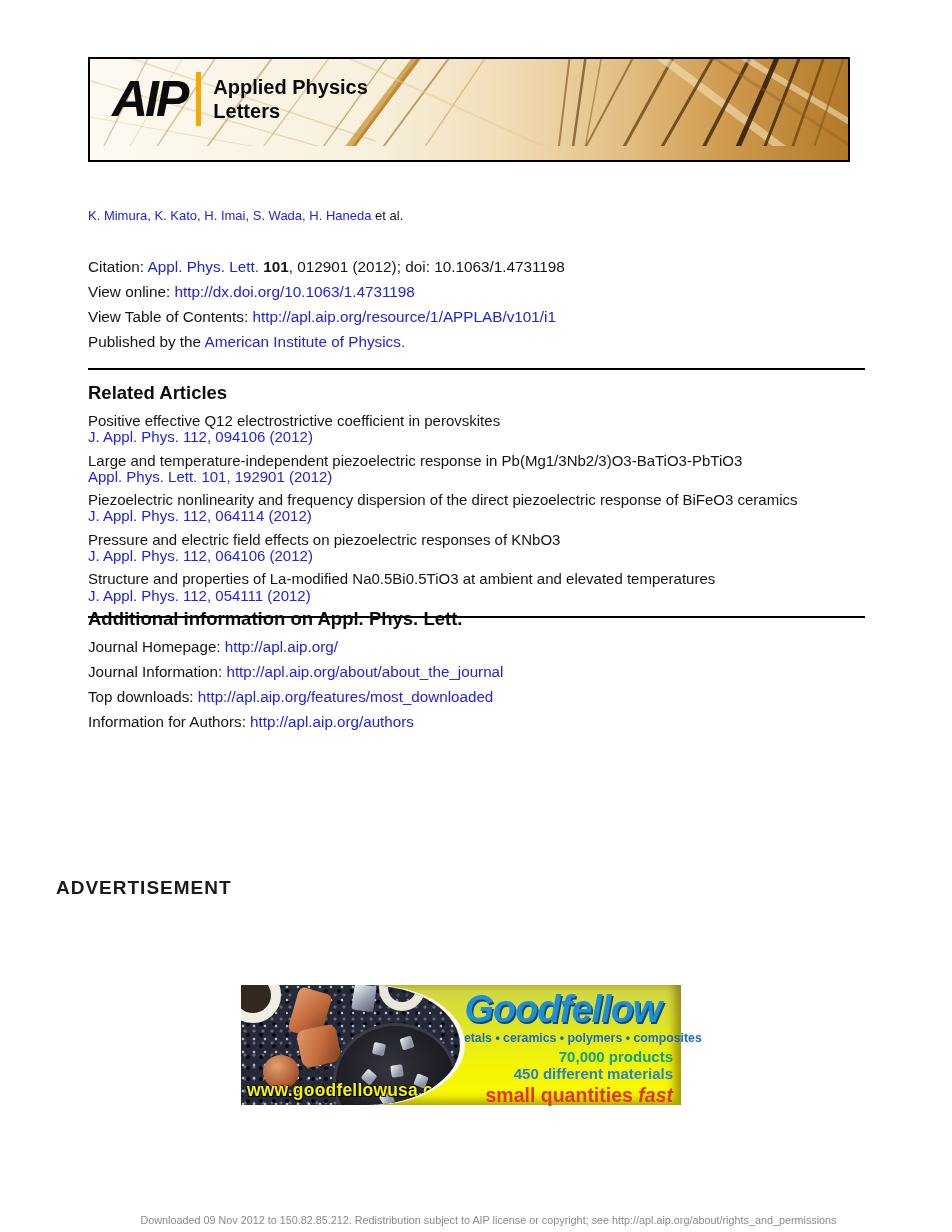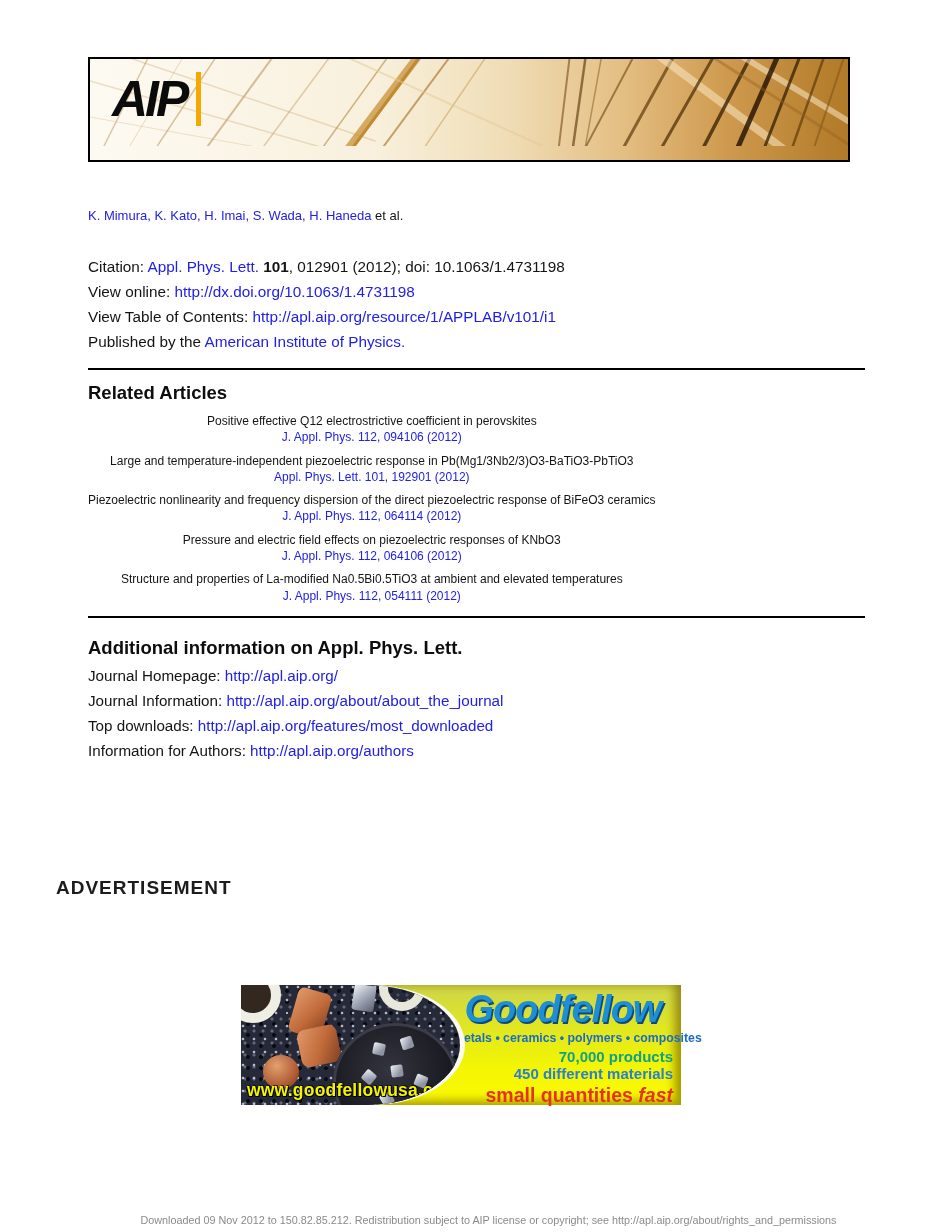--- a/index.html
+++ b/index.html
@@ -30,26 +30,26 @@
   .cite .line { line-height:16px; margin-bottom:9px; white-space:nowrap; }
   .vol { font-weight:bold; }
 
   .rule { position:absolute; left:88px; width:777px; height:2px; background:#000; }
   .rule1 { top:368px; }
   .rule2 { top:616px; }
 
   
   .related { position:absolute; left:88px; top:382px; }
   .sec-head { font-size:18.5px; font-weight:bold; color:#0d0d0d; margin-bottom:9px; }
-  .rel-item { margin-bottom:7px; font-size:12px; line-height:16.3px;text-align:center; }
+  .rel-item { margin-bottom:7px; font-size:15px; line-height:16.3px; }
   .rel-item .t { color:#141414; white-space:nowrap; }
   .rel-item .r { white-space:nowrap; }
 
   
-  .additional { position:absolute; left:88px; top:637px; }
+  .additional { position:absolute; left:88px; top:608px; }
   .additional .line { font-size:15.2px; line-height:16px; margin-bottom:9px; white-space:nowrap; }
 
   
   .advert-label { position:absolute; left:56px; top:877px; font-size:19px; font-weight:bold; letter-spacing:1px; color:#1c1c1c; }
 
   .ad { position:absolute; left:241px; top:985px; width:440px; height:120px; cursor:pointer;border-radius:26px; }
   .ad-right { position:absolute; inset:0;
     background:linear-gradient(180deg,#ced54a 0%,#e2e81e 38%,#f3f503 68%,#fbfb00 100%);
     box-shadow: inset -7px -5px 9px rgba(115,95,0,.55), inset 0 3px 6px rgba(140,130,10,.35); }
   .ad-photo-wrap { position:absolute; left:0; top:0; width:224px; height:120px;
@@ -136,20 +136,24 @@
         <path d="M690,-8 L645,95" stroke="rgba(42,24,5,.85)" stroke-width="5"></path>
         <path d="M712,-8 L672,95" stroke="rgba(60,37,8,.8)" stroke-width="3"></path>
         <path d="M735,-5 L700,95" stroke="rgba(95,58,12,.7)" stroke-width="2.5"></path>
         <path d="M755,-5 L722,95" stroke="rgba(130,85,25,.6)" stroke-width="2"></path>
         <path d="M610,-10 L758,85" stroke="rgba(150,95,30,.4)" stroke-width="3"></path>
       </g>
     </svg>
     <div class="logo-row">
       <span class="aip-logo">AIP</span>
       <span class="gold-bar"></span>
+      <div class="journal-name">
+        <div>Applied Physics</div>
+        <div>Letters</div>
+      </div>
     </div>
   </div>
 
   <div class="authors">
     <span class="blue">K. Mimura, K. Kato, H. Imai, S. Wada, H. Haneda</span><span> et al.</span>
   </div>
 
   <div class="cite">
     <div class="line">
       <span>Citation: </span><span class="blue">Appl. Phys. Lett. </span><span class="vol">101</span><span>, 012901 (2012); doi: 10.1063/1.4731198</span>

